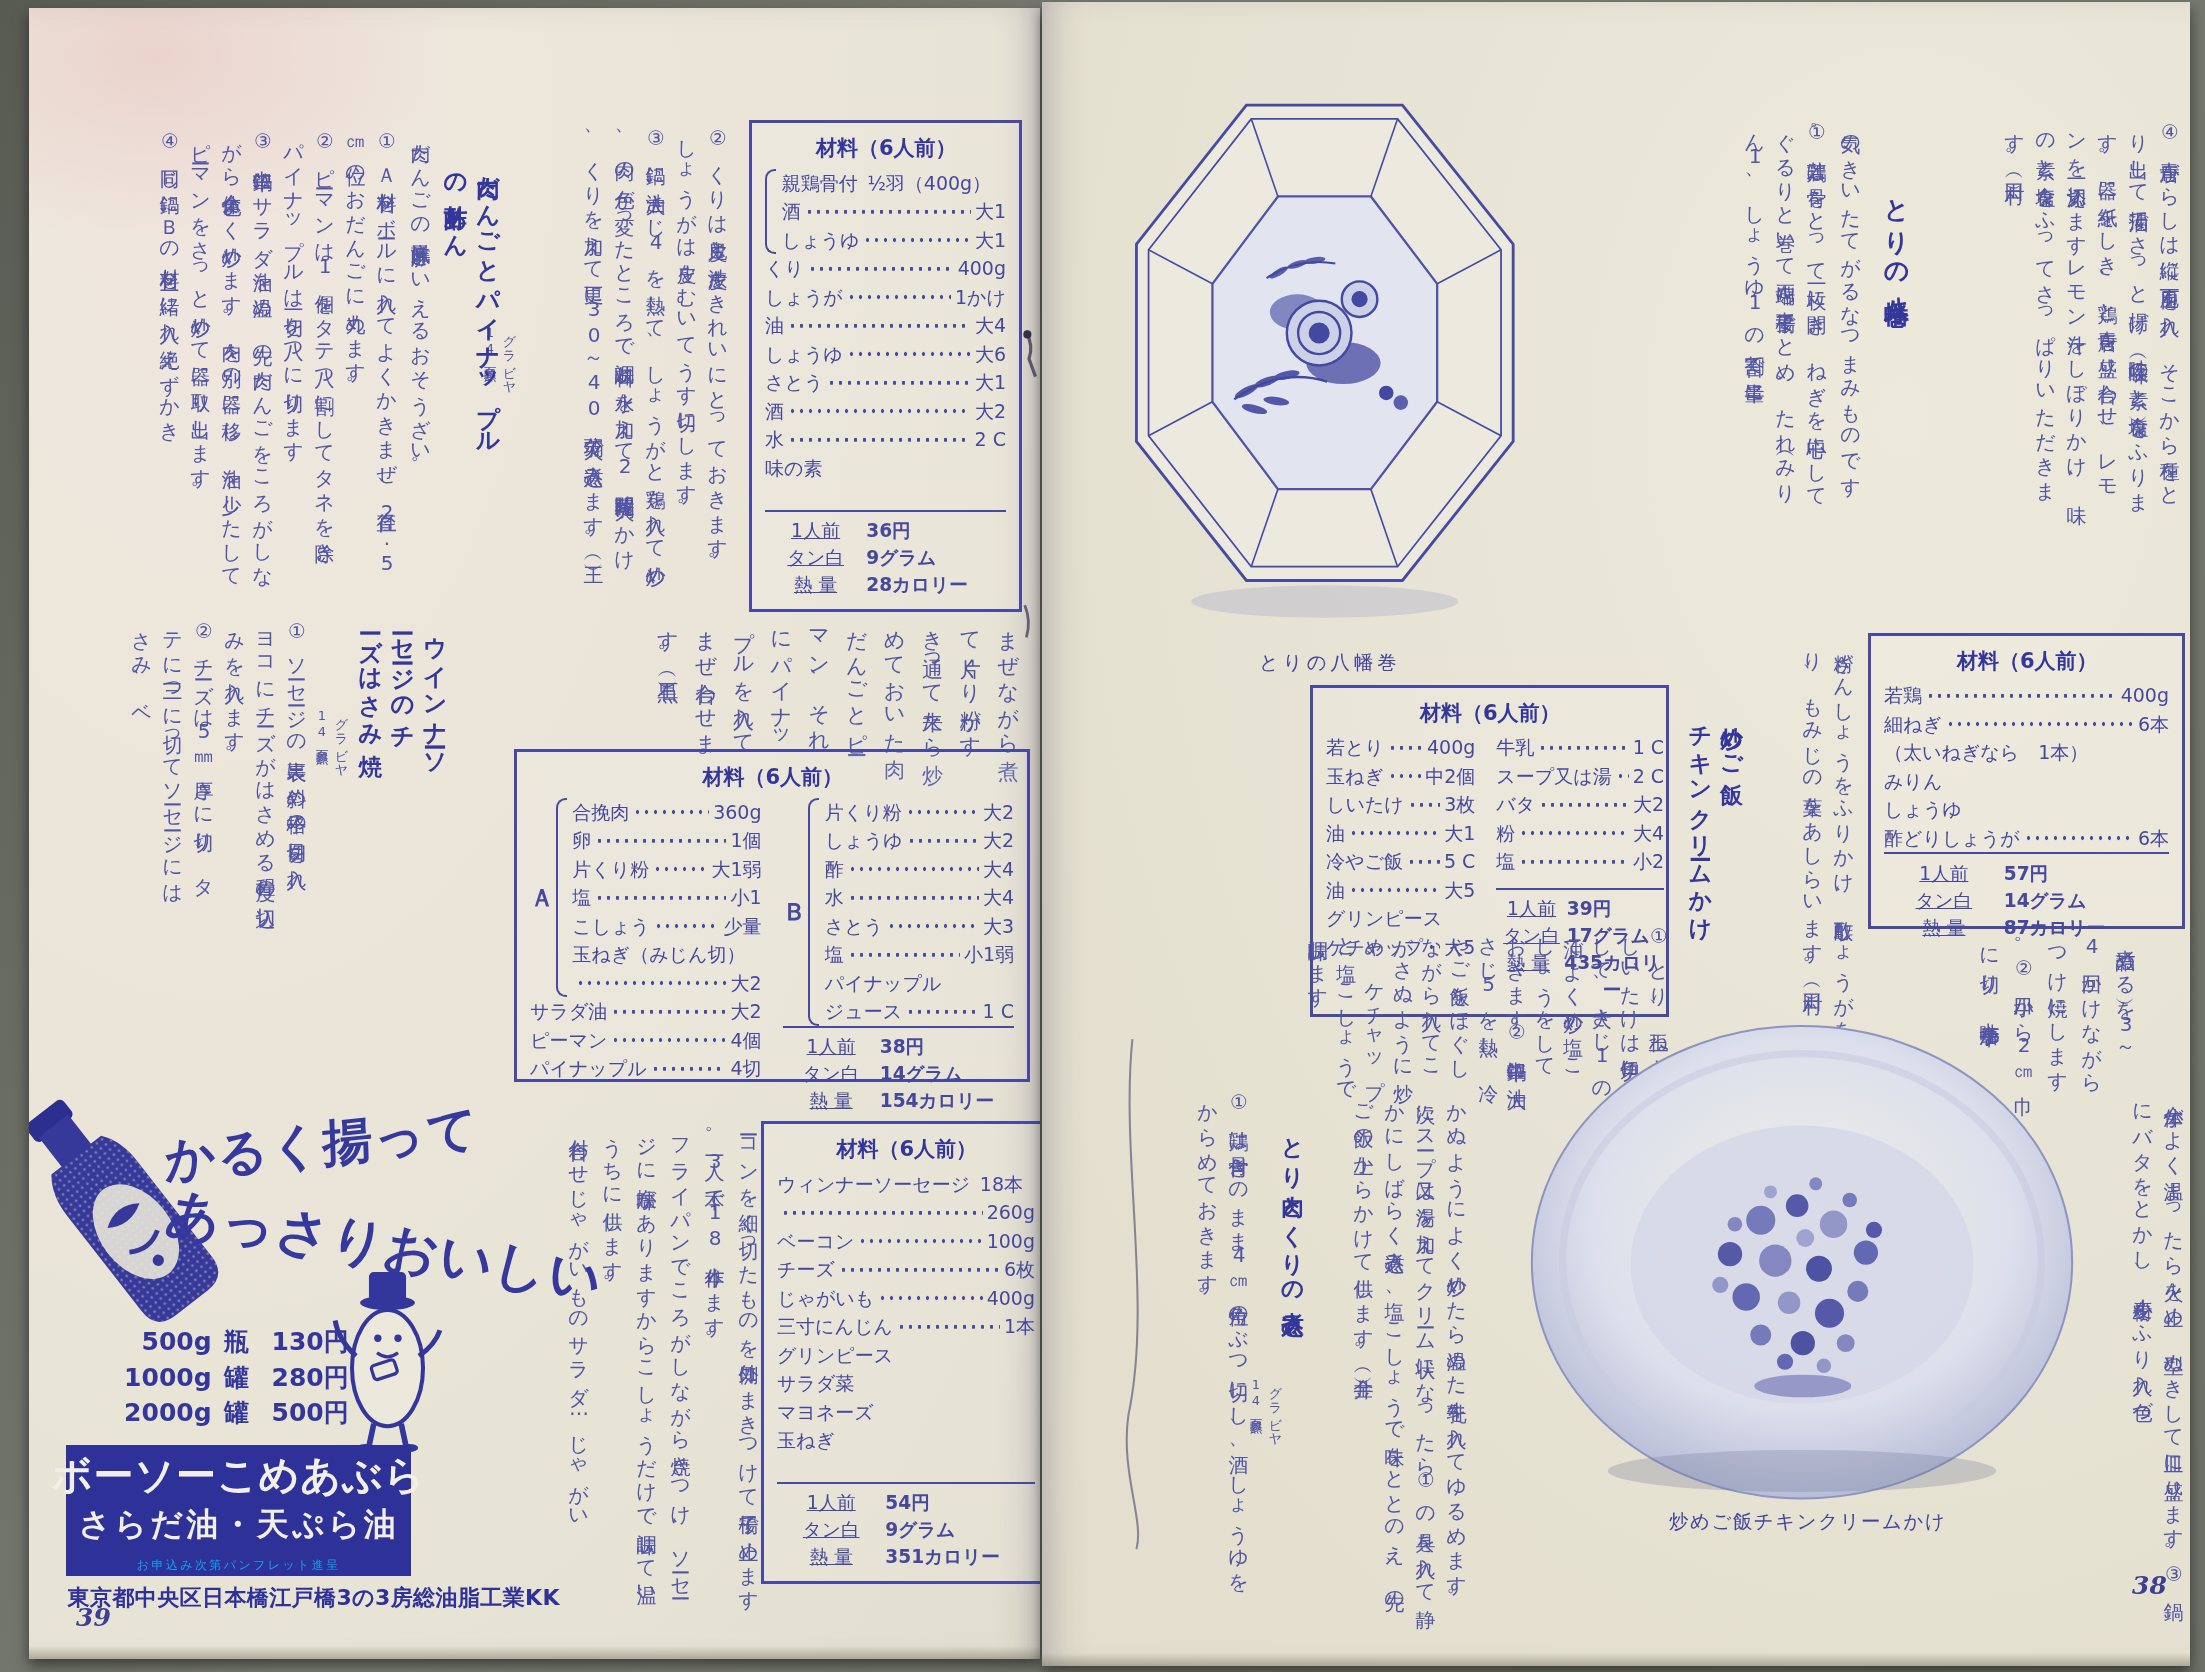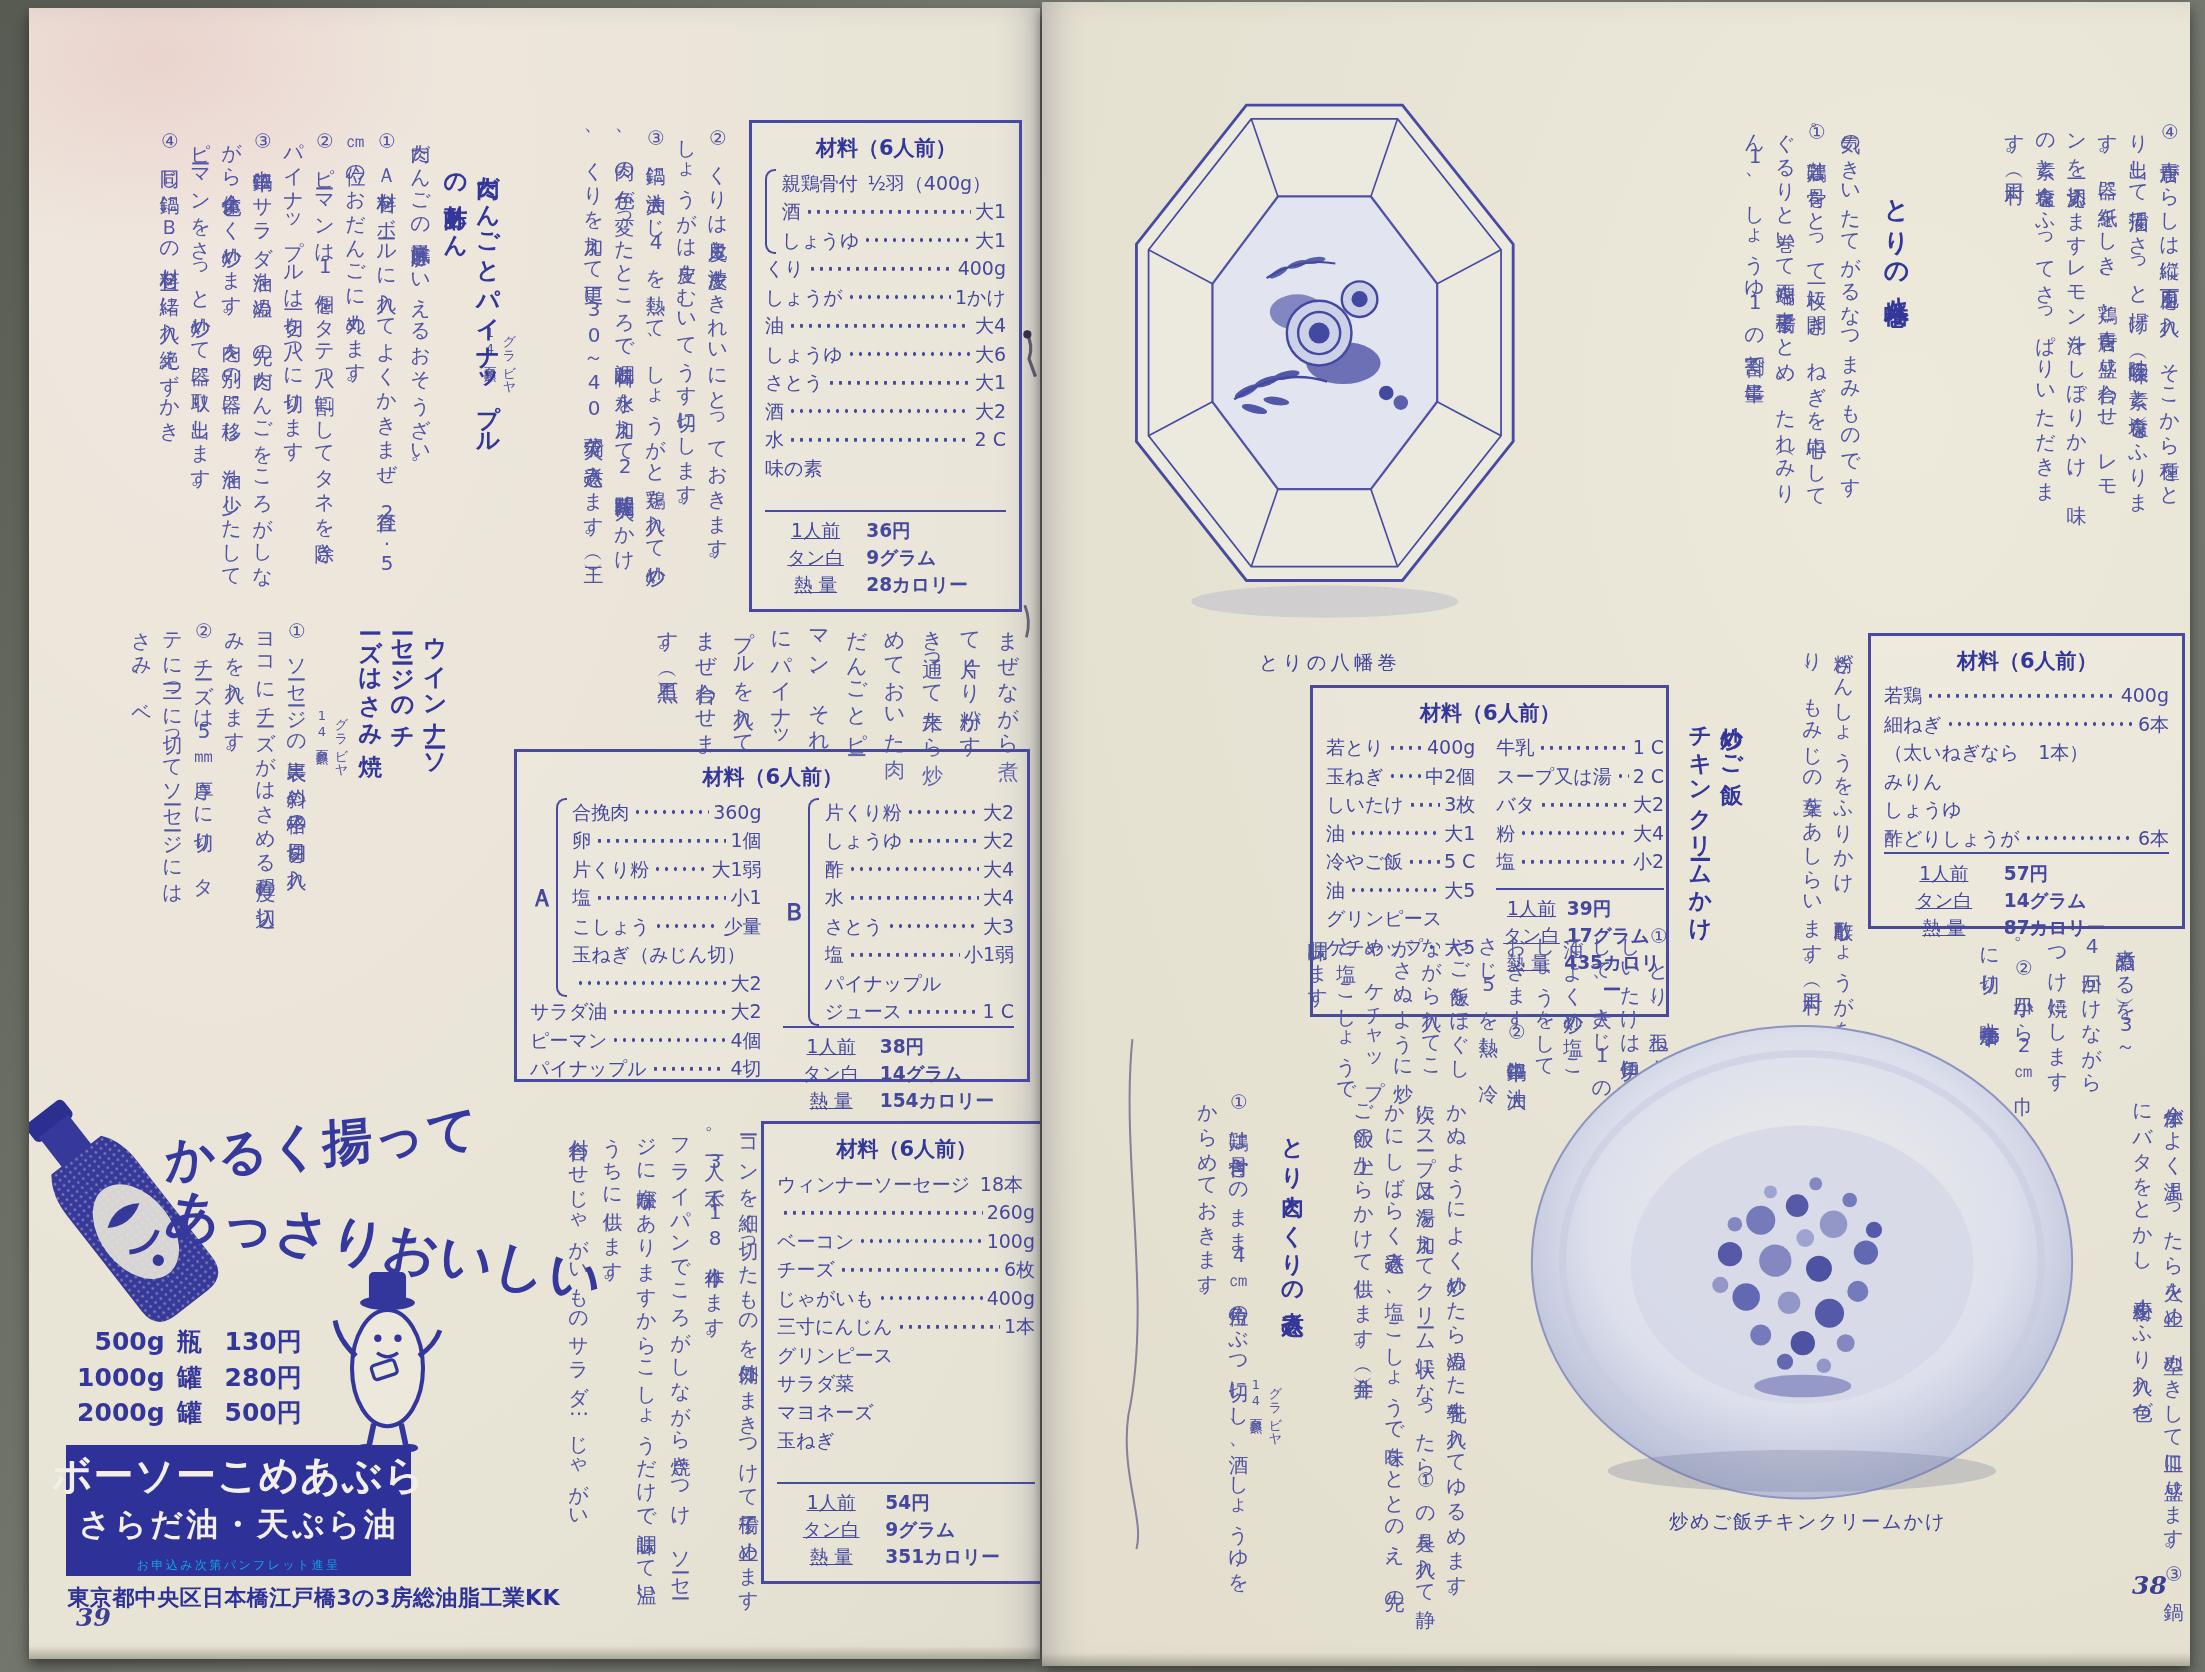--- a/index.html
+++ b/index.html
@@ -53,21 +53,21 @@
 
   
   .ad{position:absolute;left:14.6px;top:1080px;width:534px;height:553px;}
   .ad-head1{position:absolute;left:120px;top:22.6px;transform:rotate(-6deg) skewX(-4deg);
     font-size:50px;font-weight:bold;color:#35389c;letter-spacing:1.6px;white-space:nowrap;}
   .ad-head2{position:absolute;left:121px;top:123px;transform:rotate(9deg) skewX(-4deg);
     font-size:53px;font-weight:bold;color:#35389c;letter-spacing:0.8px;white-space:nowrap;}
   .ad-bottle{position:absolute;left:-24px;top:-4.9px;transform:rotate(-38deg);}
   .ad-mascot{position:absolute;left:283px;top:171px;}
   .ad-prices{position:absolute;left:32px;top:236px;color:#33369a;font-weight:bold;font-size:25px;line-height:1.42;}
-  .ad-prices .prow{display:flex;}
+  .ad-prices .prow{display:flex;margin-left:47px;}
   .ad-prices .c0{width:89px;text-align:right;}
   .ad-prices .c1{width:50px;text-align:center;}
   .ad-prices .c2{width:97px;text-align:center;}
   .ad-banner{position:absolute;left:22.6px;top:357px;width:345px;height:131px;background:#2e3198;
     display:flex;flex-direction:column;align-items:center;justify-content:center;color:#f2f0e6;}
   .ad-brand{font-size:40px;font-weight:bold;letter-spacing:0.8px;white-space:nowrap;}
   .ad-products{font-size:32px;font-weight:bold;letter-spacing:3.2px;margin-top:0;white-space:nowrap;}
   .ad-note{font-size:12px;letter-spacing:2.4px;margin-top:10px;color:#0ea5e9;}
   .ad-address{position:absolute;left:24px;top:495px;font-size:22px;font-weight:bold;color:#2e3198;letter-spacing:0.4px;white-space:nowrap;}
 

